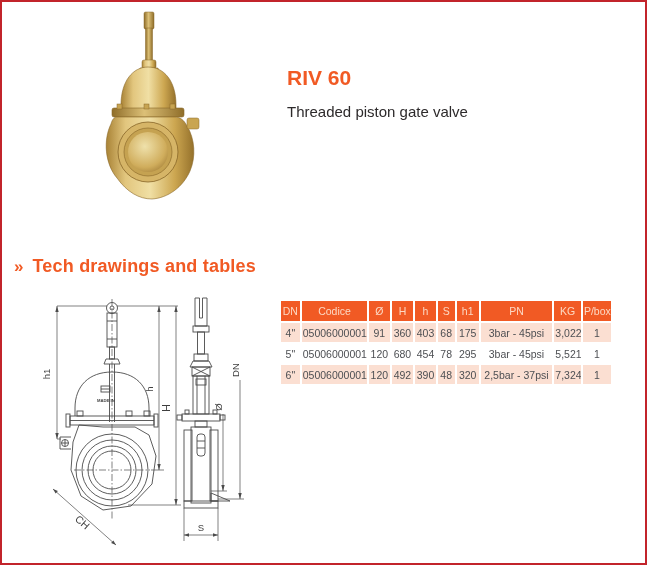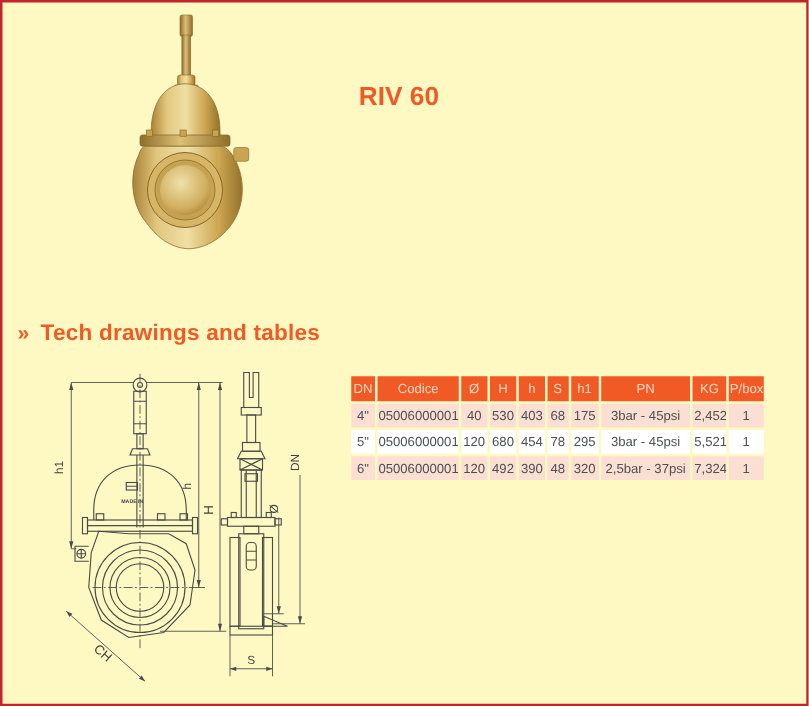--- a/index.html
+++ b/index.html
@@ -1,19 +1,19 @@
 <!DOCTYPE html>
 <html><head>
 <meta charset="utf-8">
 <style>
   html,body{margin:0;padding:0;background:#e9e9e9;}
   .page{
     position:relative;
     width:647px;height:565px;
-    background:#fef9c3;
+    background:#ffffff;
     border:2px solid #c2242b;
     box-sizing:border-box;
     font-family:"Liberation Sans",sans-serif;
     overflow:hidden;
   }
   .product-photo{position:absolute;left:95px;top:8px;width:110px;height:212px;}
   .title-block{position:absolute;left:285px;top:64px;}
   .title{font-size:21px;font-weight:bold;color:#f15a24;line-height:1.1;}
   .subtitle{font-size:15px;color:#2d2a2b;margin-top:14px;}
   .section-heading{position:absolute;left:12px;top:254px;display:flex;align-items:baseline;gap:9px;color:#f15a24;}
@@ -77,20 +77,21 @@
       <path d="M14 114 C6 130 8 154 20 168 C30 182 42 189 55 189 C71 188 86 177 93 161 C99 147 98 129 90 116 C87 110 83 107 78 107 L20 107 C17 107 15 110 14 114 Z" fill="url(#gb)" stroke="#8a682a" stroke-width="0.6"></path>
       <rect x="90" y="108" width="12" height="11" rx="2" fill="#c9a551" stroke="#8a682a" stroke-width="0.5"></rect>
       <circle cx="51" cy="142" r="30" fill="#d6b567" stroke="#876527" stroke-width="0.8"></circle>
       <circle cx="51" cy="142" r="24" fill="#c5a251" stroke="#876527" stroke-width="0.6"></circle>
       <circle cx="51" cy="142" r="20" fill="url(#gr)"></circle>
     </g>
   </svg>
 
   <div class="title-block">
     <div class="title">RIV 60</div>
+    <div class="subtitle">Threaded piston gate valve</div>
   </div>
 
   <div class="section-heading">
     <span class="chev">»</span>
     <span class="sh-text">Tech drawings and tables</span>
   </div>
 
   <svg class="tech-drawing" viewBox="0 0 250 268" xmlns="http://www.w3.org/2000/svg" aria-hidden="true">
 
     <g>
@@ -222,27 +223,27 @@
         <th>h1</th>
         <th>PN</th>
         <th>KG</th>
         <th>P/box</th>
       </tr>
     </thead>
     <tbody>
       <tr class="odd">
         <td>4"</td>
         <td>050060000016</td>
-        <td>40</td>
-        <td>530</td>
+        <td>91</td>
+        <td>360</td>
         <td>403</td>
         <td>68</td>
         <td>175</td>
         <td>3bar - 45psi</td>
-        <td>2,452</td>
+        <td>3,022</td>
         <td>1</td>
       </tr>
       <tr class="even">
         <td>5"</td>
         <td>050060000018</td>
         <td>120</td>
         <td>680</td>
         <td>454</td>
         <td>78</td>
         <td>295</td>

